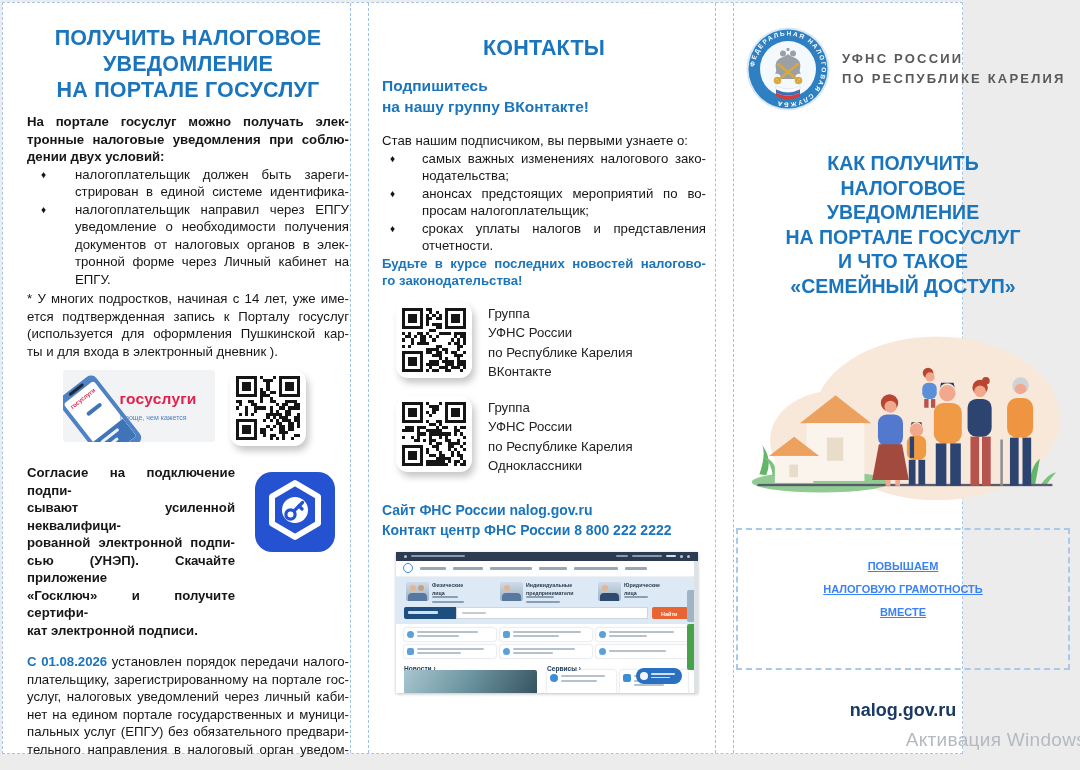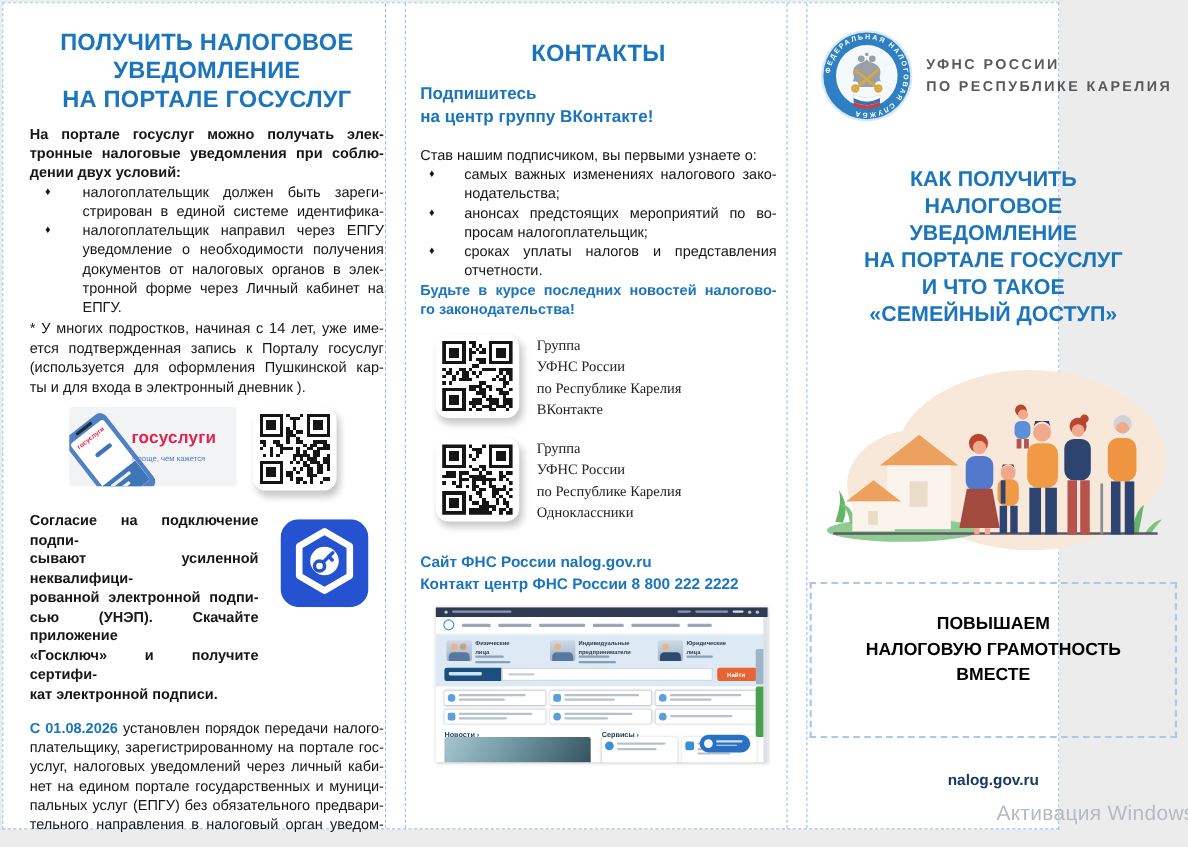--- a/index.html
+++ b/index.html
@@ -56,21 +56,21 @@
   .unep-text{width:208px;}
   .goskey{flex:0 0 80px;margin-left:20px;margin-top:8px;}
 
   .order-para{margin-top:14px;}
 
   
   .h1-mid{margin-top:6px;}
   .subscribe{margin-top:14px;font-size:15.5px;line-height:21px;font-weight:bold;color:#1b75bc;}
   .mid-intro{margin-top:15px;}
   .outro{font-weight:bold;color:#1b75bc;}
-  .qr-group{display:flex;margin-top:12px;margin-left:14px;align-items:center;font-family:Liberation Serif, serif;}
+  .qr-group{display:flex;margin-top:12px;margin-left:14px;align-items:flex-start;}
   .qr-labels{margin-left:16px;font-size:13.2px;line-height:19.5px;color:#222;padding-top:2px;}
   .site-lines{margin-top:24px;font-size:14px;line-height:20px;font-weight:bold;color:#1b75bc;}
 
   
   .ss{position:relative;width:302px;height:141px;margin-top:12px;margin-left:14px;background:#fff;
       box-shadow:0 1px 3px rgba(0,0,0,.25);overflow:hidden;}
   .ss-top{height:9px;background:#2d3b52;display:flex;align-items:center;padding:0 8px;gap:4px;}
   .ss-top .dot{width:3px;height:3px;border-radius:50%;background:#b9c4d2;}
   .ss-top .bar{height:2.5px;background:#8b98ab;border-radius:1px;}
   .ss-top .sp{flex:1;}
@@ -117,22 +117,22 @@
   .ss-chat .ci{width:8px;height:8px;border-radius:50%;background:#fff;opacity:.95;}
   .ss-chat .cb{flex:1}
   .ss-chat .cb div{height:1.8px;background:#cfe0f4;border-radius:1px;margin:2px 0;}
 
   
   .org-row{display:flex;align-items:center;margin-left:14px;}
   .org-name{margin-left:12px;font-size:13px;line-height:20px;font-weight:bold;color:#58595b;letter-spacing:2.2px;}
   .r-title{margin-top:40px;color:#1b75bc;font-weight:bold;font-size:19.5px;line-height:24.5px;}
   .illo{margin-top:30px;margin-left:12px;}
   .slogan-box{margin-top:24px;margin-left:4px;width:334px;height:142px;border:2px dashed #a9c9e8;box-sizing:border-box;padding-top:25px;}
-  .slogan-box .ln{color:#000000;font-weight:bold;font-size:16px;line-height:23px;}
-  .r-footer{margin-top:30px;text-align:center;font-weight:bold;font-size:14px;color:#1a3a63;}
+  .slogan-box .ln{color:#3b82f6;font-weight:bold;font-size:11px;line-height:23px;text-decoration:underline;}
+  .r-footer{margin-top:30px;text-align:center;font-weight:bold;font-size:18px;color:#1a3a63;}
   .watermark{position:absolute;right:-6px;top:729px;font-size:19px;color:#b5bac0;letter-spacing:.3px;white-space:nowrap;}
 </style>
 </head>
 <body>
 
 <div class="sheet">
   <div class="fold" style="left:347px"></div>
   <div class="fold" style="left:365px"></div>
   <div class="fold" style="left:712px"></div>
   <div class="fold" style="left:730px"></div>
@@ -357,21 +357,21 @@
         </div>
     </div>
   </div>
 
   <div class="col mid" id="col-mid">
     <div class="h1 cl h1-mid">
         <div class="ln">КОНТАКТЫ</div>
       </div>
     <div class="subscribe ll">
         <div class="ln">Подпишитесь</div>
-        <div class="ln ln-last">на центр группу ВКонтакте!</div>
+        <div class="ln ln-last">на нашу группу ВКонтакте!</div>
       </div>
     <div class="body13 mid-intro">Став нашим подписчиком, вы первыми узнаете о:</div>
     <div class="body13 jl">
         <div class="bullet-row">
           <span class="bullet-marker">♦</span>
           <div class="bullet-text">
             <div class="ln">самых важных изменениях налогового зако-</div>
             <div class="ln ln-last">нодательства;</div>
           </div>
         </div>

